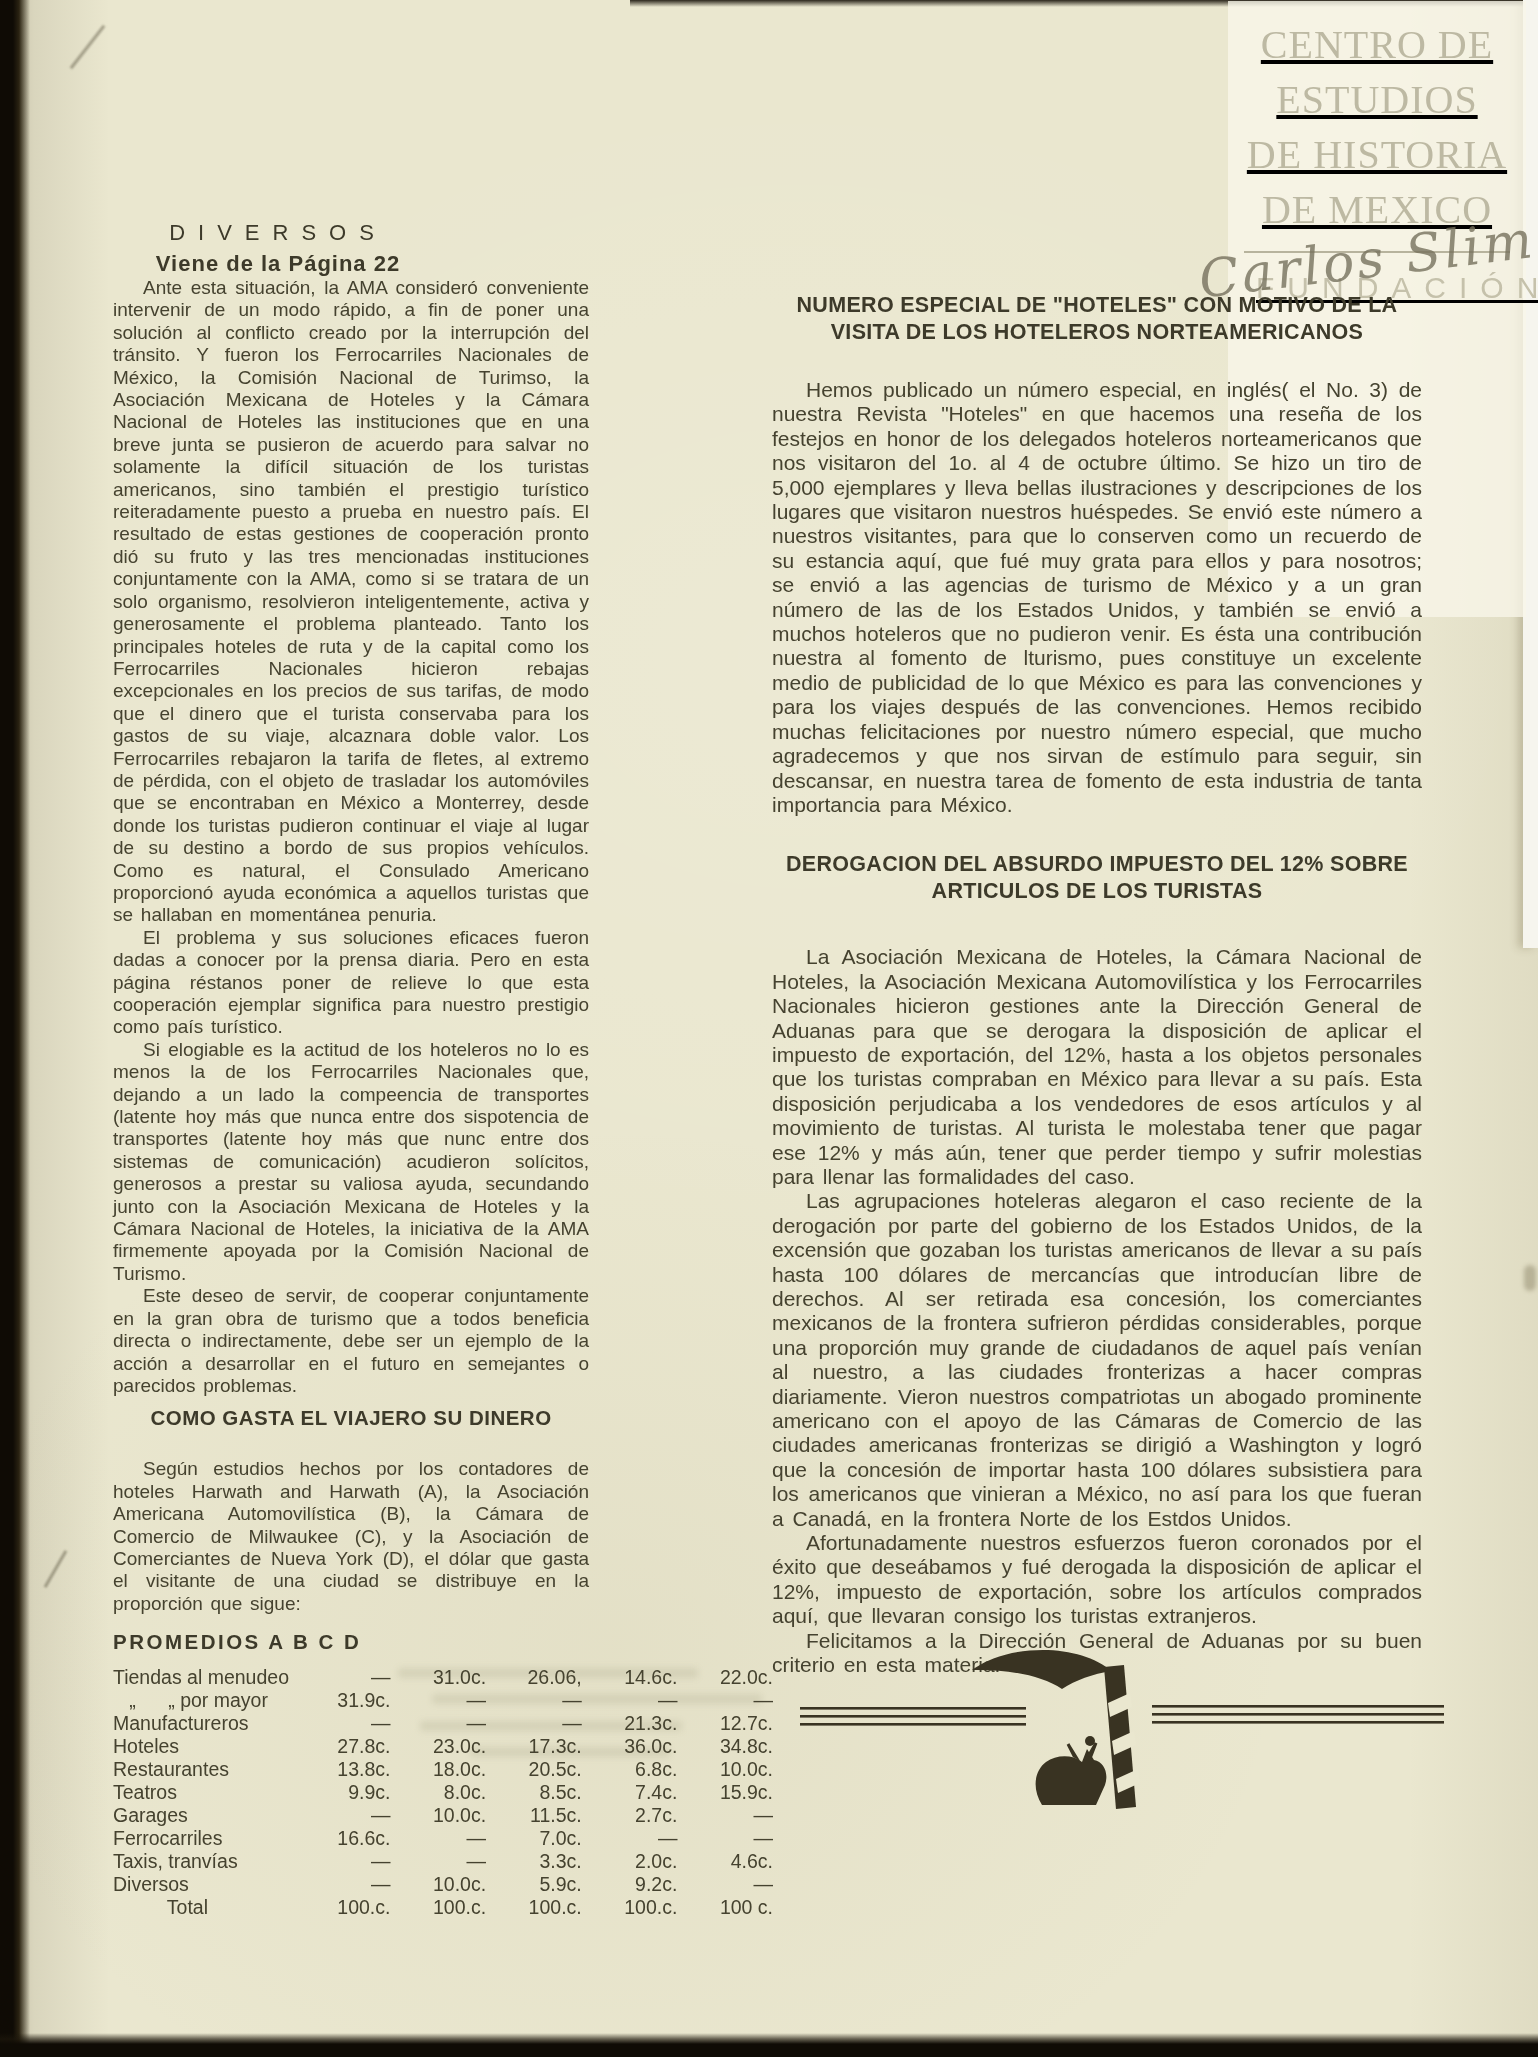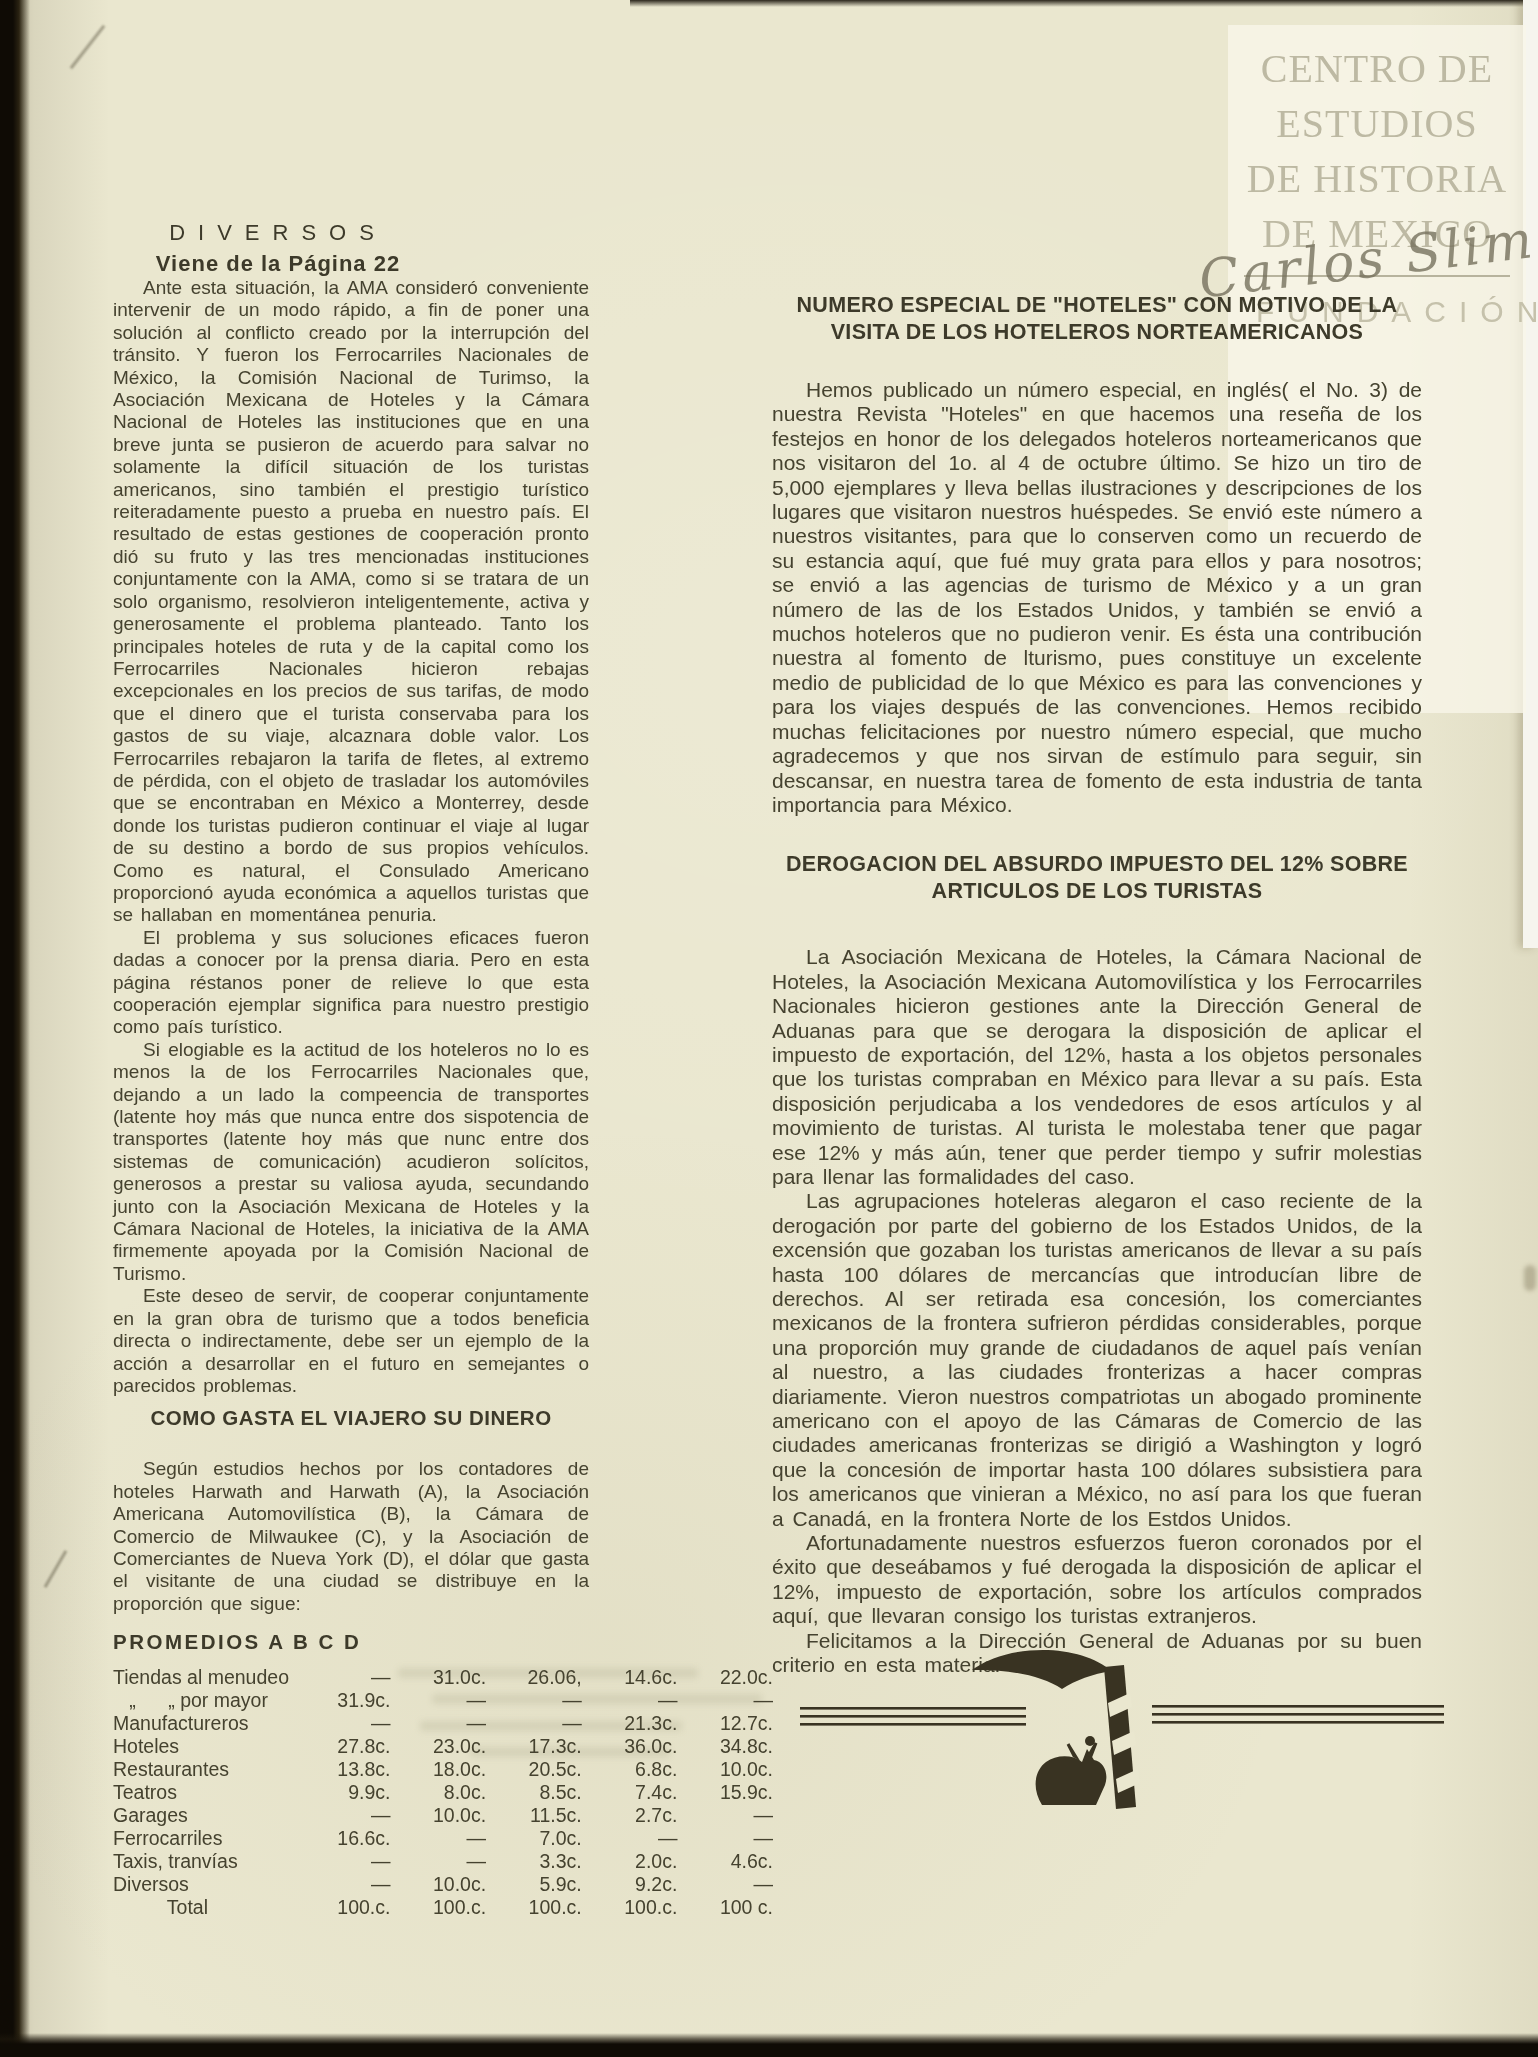--- a/index.html
+++ b/index.html
@@ -17,22 +17,22 @@
   .edge-bottom{position:absolute;left:0;bottom:0;width:100%;height:24px;
     background:linear-gradient(0deg,#0f0b05 0 13px,rgba(30,24,12,0.65) 18px,rgba(30,24,12,0) 24px);}
   .edge-topright{position:absolute;left:630px;top:0;width:908px;height:7px;
     background:linear-gradient(180deg,rgba(24,19,10,0.9),rgba(24,19,10,0));}
   .white-strip{position:absolute;right:0;top:0;width:15px;height:948px;background:#f6f5ee;
     box-shadow:-5px 0 8px rgba(90,78,45,0.25);}
   .strip-blot{position:absolute;right:2px;top:1265px;width:12px;height:26px;
     background:rgba(110,100,70,0.35);filter:blur(2px);border-radius:6px;}
 
   
-  .wm-box{position:absolute;left:1228px;top:25px;width:298px;height:688px;
-    background:rgba(248,246,233,0.78);}
+  .wm-box{position:absolute;left:1228px;top:1px;width:298px;height:616px;
+    background:rgba(248,246,233,0.78);text-decoration:underline;}
   .wm-lines{margin-top:16px;text-align:center;font-family:"Liberation Serif",serif;
     font-size:40px;line-height:55px;color:#bdb9a3;letter-spacing:1px;}
   .wm-rule{width:266px;margin:14px auto 0;border-top:2px solid #b7b39d;}
   .wm-foundation{margin-top:18px;text-align:center;font-size:30px;letter-spacing:13px;
     padding-left:28px;color:#c5c1ab;font-weight:normal;}
   .signature{position:absolute;left:1198px;top:228px;width:360px;
     font-family:"DejaVu Serif",serif;font-style:italic;font-size:52px;
     color:rgba(118,112,92,0.8);transform:rotate(-7deg);letter-spacing:3px;white-space:nowrap;}
 
   

